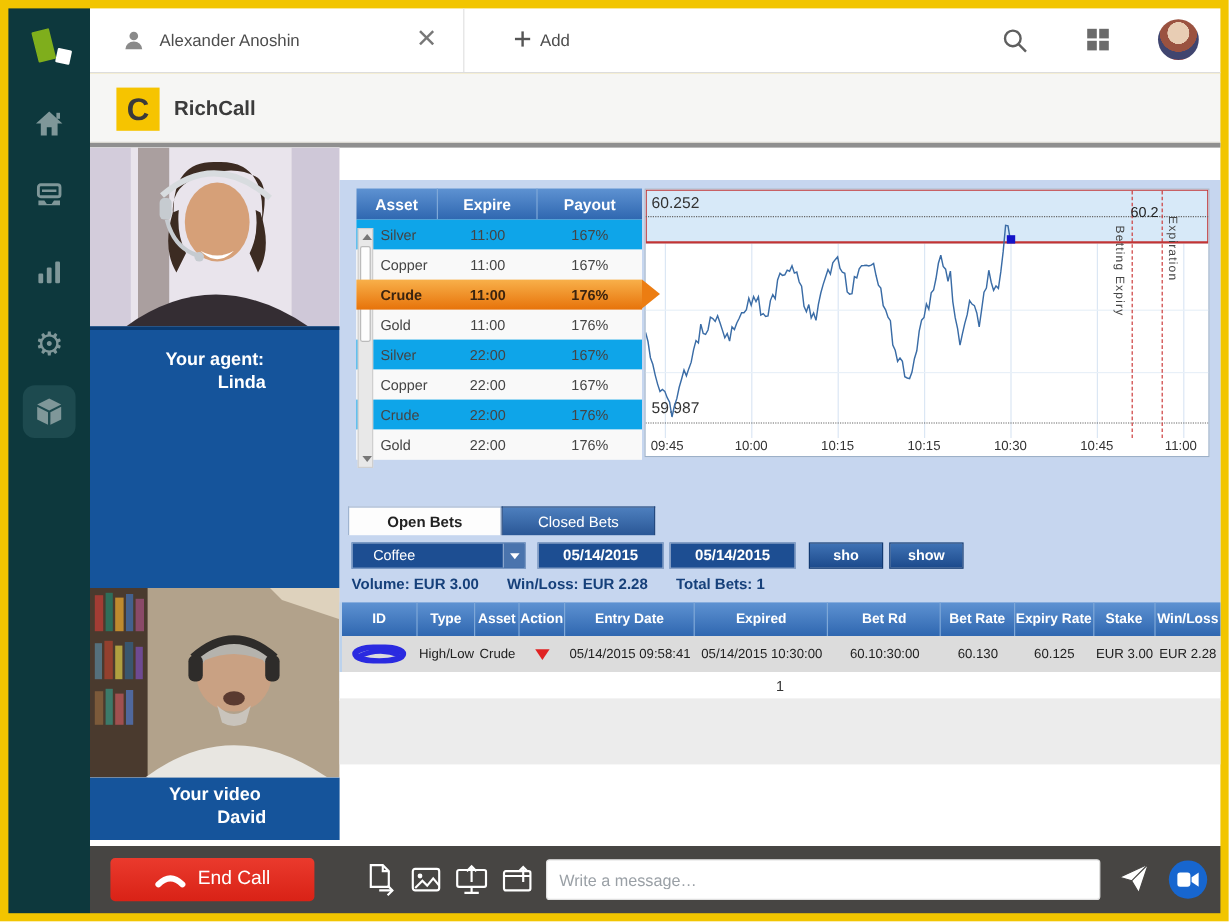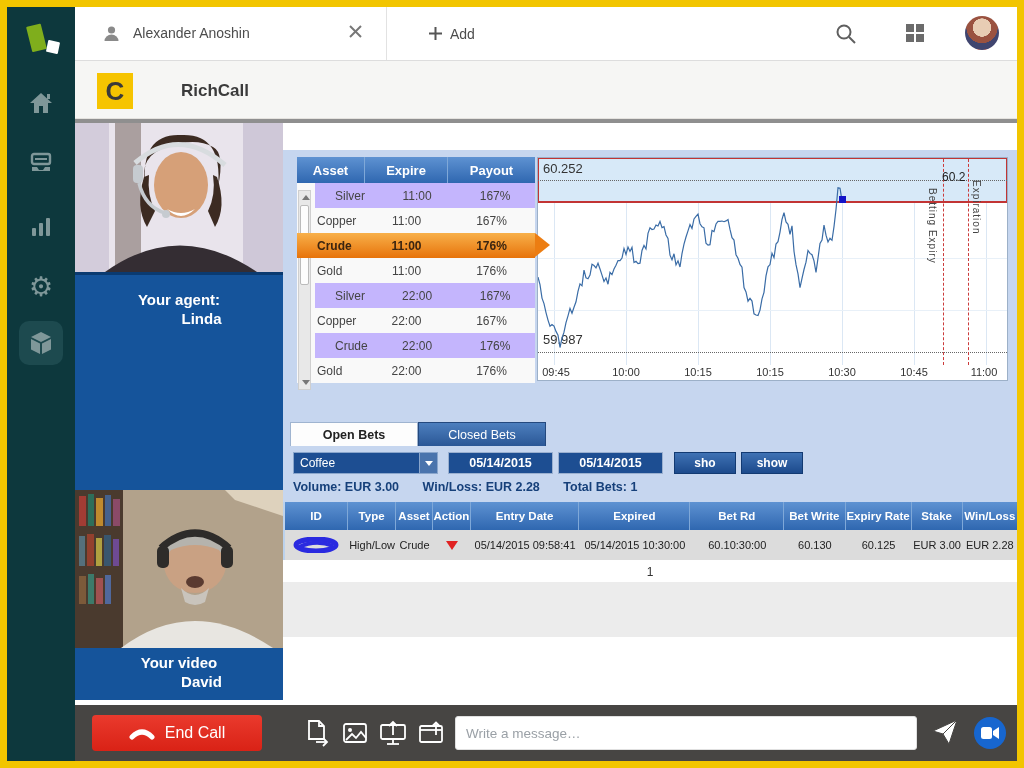--- a/index.html
+++ b/index.html
@@ -21,21 +21,21 @@
   .contact-tab .close { position:absolute; right:24px; top:18px; cursor:pointer; }
   .add-btn { position:absolute; left:340px; top:0; height:100%; padding:18px 14px 0 14px; cursor:pointer; }
   .add-btn .lbl { font-size:14px; color:#4d4d4d; margin-left:8px; }
   .top-ico { position:absolute; top:16px; cursor:pointer; }
   .avatar { position:absolute; right:18px; top:9px; width:34px; height:34px; border-radius:50%; cursor:pointer;
             background:radial-gradient(circle at 50% 34%, #e8cdb4 0 32%, #9a5240 33% 55%, #40456f 56% 78%, #8a2e2e 79% 100%); }
 
   
   .appbar { position:absolute; left:75px; top:61px; right:7px; height:58px; background:#f6f6f4; border-bottom:1px solid #e4e2de; }
   .app-logo { position:absolute; left:22px; top:12px; width:36px; height:36px; background:#f6c400; color:#3a3a3a; font-weight:bold; font-size:26px; display:flex; align-items:center; justify-content:center; }
-  .app-title { position:absolute; left:70px; top:20px; font-size:17px; font-weight:bold; color:#3b3b3b;margin-left:36px; }
+  .app-title { position:absolute; left:70px; top:20px; font-size:17px; font-weight:bold; color:#3b3b3b; }
 
   
   .content { position:absolute; left:75px; top:119px; right:7px; height:586px; background:#fff; border-top:4px solid #8f8f8f; }
 
   
   .vid-col { position:absolute; left:0; top:0; width:208px; height:100%; background:#fff; }
   .agent-video { position:absolute; left:0; top:0; width:208px; height:149px; }
   .agent-panel { position:absolute; left:0; top:149px; width:208px; height:218px; background:#15549b; border-top:3px solid #0a3a70; color:#fff; text-align:center; }
   .agent-panel .l1, .self-label .l1 { margin-top:16px; font-size:15px; font-weight:bold; }
   .agent-panel .l2, .self-label .l2 { font-size:15px; font-weight:bold; margin-top:2px;padding-left:45px; }
@@ -46,21 +46,21 @@
   
   .widget { position:absolute; left:208px; top:27px; width:734px; height:432px; background:#c6d6ef; font-family:"Liberation Sans","DejaVu Sans",sans-serif; }
   .widget-footer { position:absolute; left:208px; top:459px; width:734px; height:55px; background:#ececec; }
 
   
   .asset-table { position:absolute; left:14px; top:7px; width:238px; height:226px; background:#f9f9f9; }
   .at-header { display:flex; height:26px; background:linear-gradient(#5e92d2,#2f67b0); color:#fff; font-size:13px; font-weight:bold; }
   .at-header > div { display:flex; align-items:center; justify-content:center; border-right:1px solid #7fa8d8; }
   .at-h-asset { width:68px; } .at-h-expire { width:83px; } .at-h-payout { width:87px; border-right:none !important; }
   .at-row { display:flex; height:25px; font-size:12px; color:#444; cursor:pointer; position:relative; }
-  .at-row.odd { background:#c4b5fd;margin-left:18px; } .at-row.even { background:#f9f9f9; }
+  .at-row.odd { background:#0ea5e9; } .at-row.even { background:#f9f9f9; }
   .at-row > div { display:flex; align-items:center; }
   .at-c-asset { width:68px; padding-left:20px; } .at-c-expire { width:83px; justify-content:center; } .at-c-payout { width:87px; justify-content:center; }
   .at-row.selected { background:linear-gradient(#f8b04a,#e7730a); color:#3a2410; font-weight:bold; z-index:3; }
   .at-row.selected .arrowhead { position:absolute; right:-15px; top:0; width:0; height:0; border-top:12.5px solid transparent; border-bottom:12.5px solid transparent; border-left:15px solid #ec7d12; }
   .at-scroll { position:absolute; left:1px; top:33px; width:13px; height:200px; background:#e8e8e8; border:1px solid #cfcfcf; }
   .at-scroll .up, .at-scroll .dn { position:absolute; left:3px; width:0; height:0; cursor:pointer; }
   .at-scroll .up { top:4px; border-left:4px solid transparent; border-right:4px solid transparent; border-bottom:5px solid #777; }
   .at-scroll .dn { bottom:4px; border-left:4px solid transparent; border-right:4px solid transparent; border-top:5px solid #777; }
   .at-scroll .thumb { position:absolute; left:1px; top:14px; width:9px; height:80px; background:#fdfdfd; border:1px solid #bbb; border-radius:2px; cursor:pointer; }
 
@@ -80,21 +80,21 @@
   .ticks { position:absolute; left:0; top:208px; width:469px; height:15px; font-size:11px; color:#333;padding-left:14px; }
   .tick { position:absolute; transform:translateX(-50%); white-space:nowrap; }
   .disclaimer { position:absolute; left:254px; top:238px; width:471px; height:17px; background:#fdfdfd; border:1px solid #d6dce6; font-size:10.5px; color:#333; padding:1px 0 0 4px; }
 
   
   .tabs { position:absolute; left:7px; top:272px; height:24px; display:flex; }
   .tab { width:128px; height:24px; display:flex; align-items:center; justify-content:center; font-size:12.5px; cursor:pointer; }
   .tab.active { background:#fdfdfd; color:#222; border:1px solid #9fb4d0; border-bottom:none; font-weight:bold; }
   .tab.inactive { background:linear-gradient(#4d7fbe,#2a5796); color:#fff; border:1px solid #24497e; border-bottom:none; }
   .filters { position:absolute; left:0; top:302px; width:734px; height:22px; }
-  .f-select { position:absolute; left:10px; top:0; width:145px; height:22px; background:#1d4e92; border:1px solid #8aa6cc; color:#fff; font-size:12px; display:flex; align-items:center; padding-left:6px; cursor:pointer; }
+  .f-select { position:absolute; left:10px; top:0; width:145px; height:22px; background:#1d4e92; border:1px solid #8aa6cc; color:#fff; font-size:12px; display:flex; align-items:center; padding-left:17px; cursor:pointer; }
   .f-select .chev { position:absolute; right:0; top:0; width:18px; height:100%; background:#4a74ad; border-left:1px solid #8aa6cc; display:flex; align-items:center; justify-content:center; }
   .f-select .chev::after { content:""; border-left:4px solid transparent; border-right:4px solid transparent; border-top:5px solid #fff; }
   .f-date { position:absolute; top:0; width:105px; height:22px; background:#1d4e92; border:1px solid #9ab0d0; color:#fff; font-size:12.5px; font-weight:bold; display:flex; align-items:center; justify-content:center; cursor:text; }
   .f-btn { position:absolute; top:0; width:62px; height:22px; background:linear-gradient(#3f72b4,#1c4a8c); border:1px solid #123a72; color:#fff; font-size:12px; font-weight:bold; display:flex; align-items:center; justify-content:center; cursor:pointer; }
   .stats { position:absolute; left:10px; top:330px; font-size:12.5px; font-weight:bold; color:#16407a; }
   .stats span { margin-right:20px; }
 
   
   .bets { position:absolute; left:0; top:352px; width:734px; }
   .bt-header { display:flex; height:28px; background:linear-gradient(#5e92d2,#2f67b0); color:#fff; font-size:11.5px; font-weight:bold; border-left:2px solid #9fc; border-left-color:#bcd2ec; }
@@ -369,21 +369,21 @@
 
       <div class="bets">
         <div class="bt-header">
           <div class="c0">ID</div>
           <div class="c1">Type</div>
           <div class="c2">Asset</div>
           <div class="c3">Action</div>
           <div class="c4">Entry Date</div>
           <div class="c5">Expired</div>
           <div class="c6">Bet Rd</div>
-          <div class="c7">Bet Write</div>
+          <div class="c7">Bet Rate</div>
           <div class="c8">Expiry Rate</div>
           <div class="c9">Stake</div>
           <div class="c10">Win/Loss</div>
         </div>
         <div class="bt-row">
           <div class="c0">
             <svg width="46" height="16" viewBox="0 0 46 16">
               <ellipse cx="23" cy="8" rx="20" ry="6" fill="none" stroke="#2a2ae0" stroke-width="5"></ellipse>
               <path d="M6 10 Q23 2 40 9" fill="none" stroke="#2a2ae0" stroke-width="4"></path>
             </svg>

